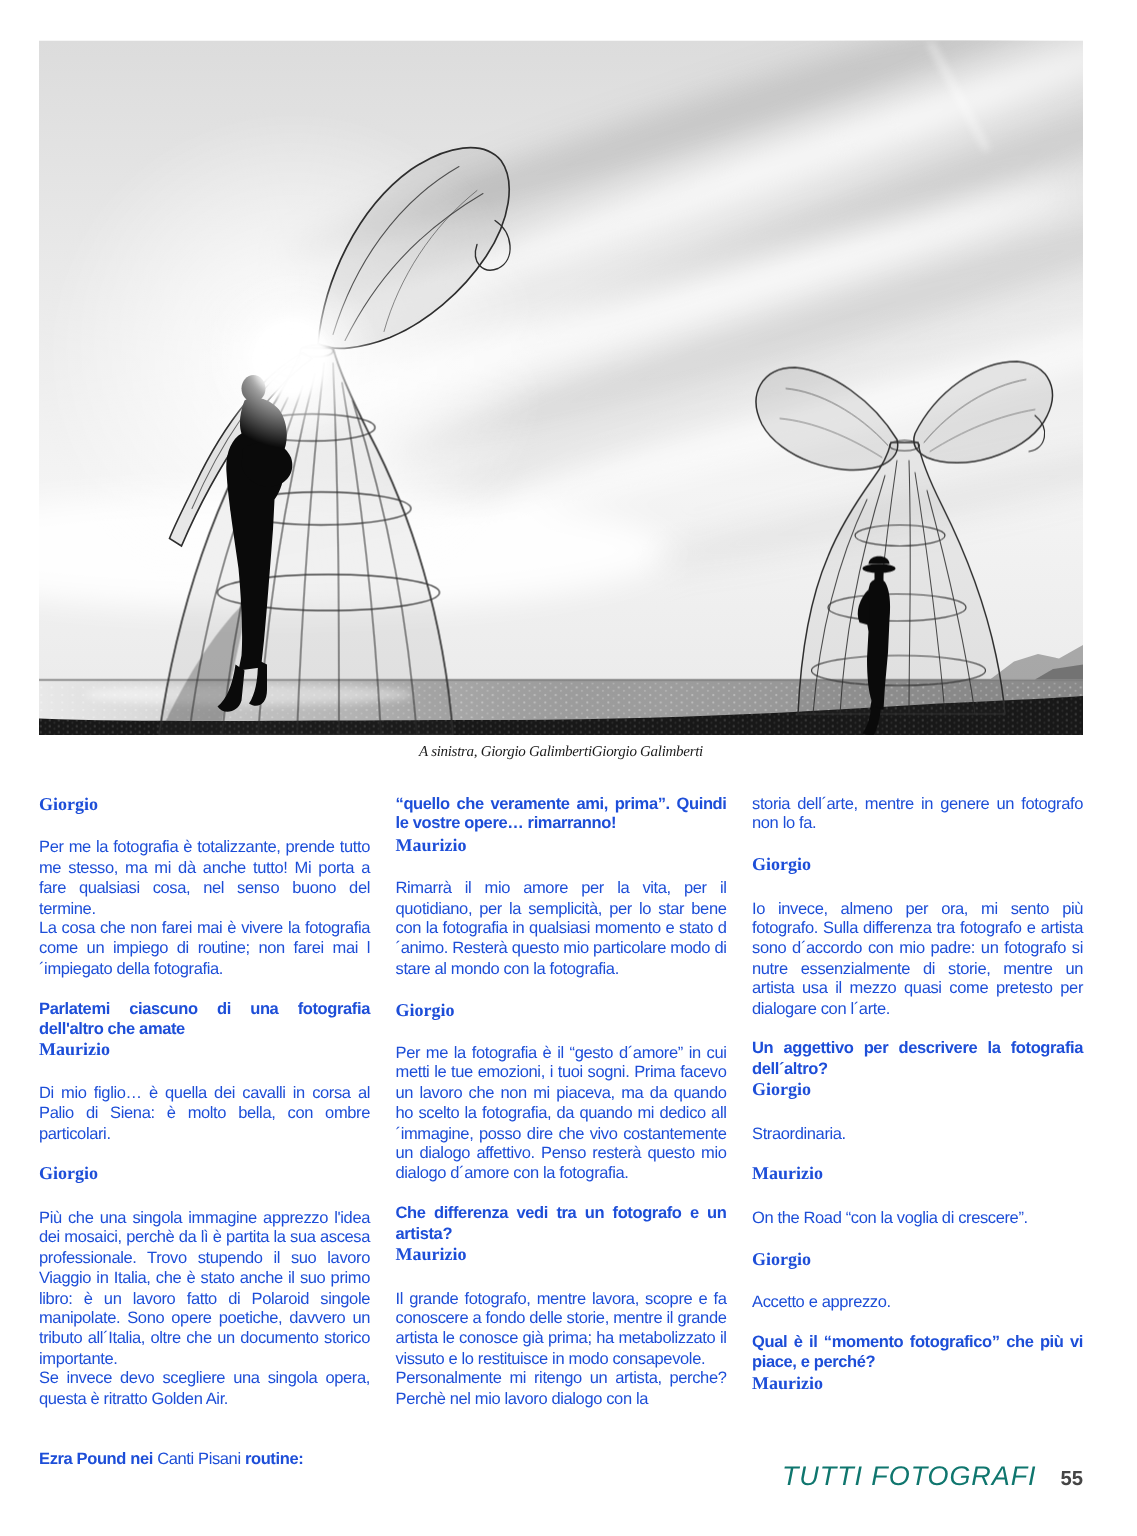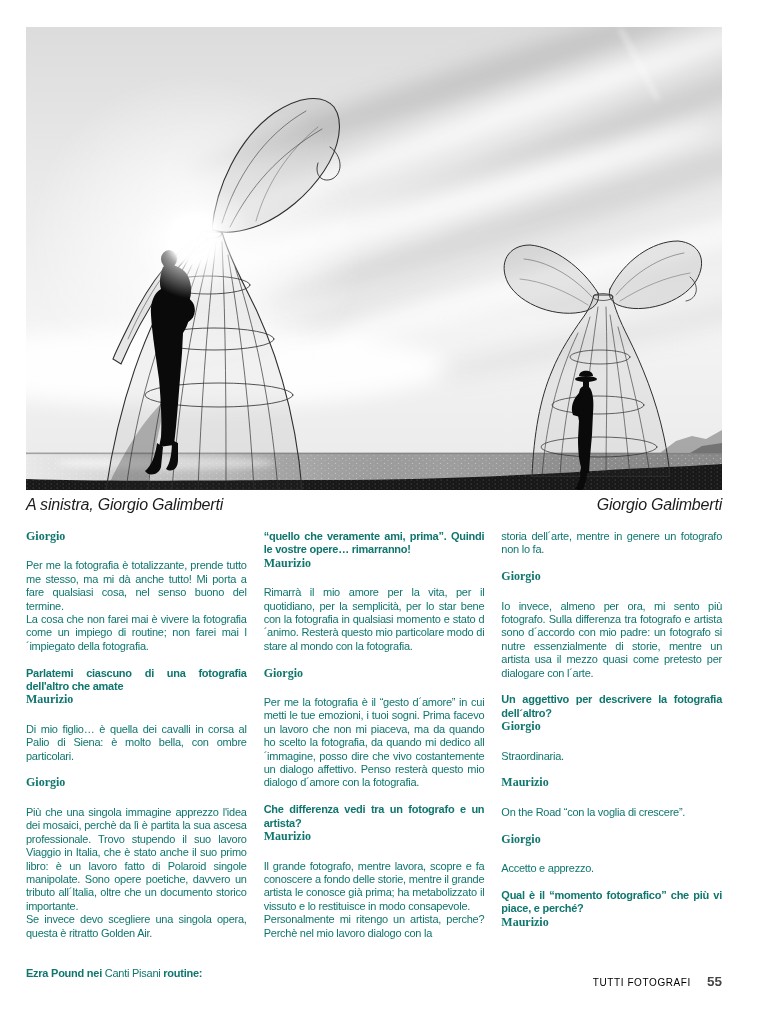--- a/index.html
+++ b/index.html
@@ -3,37 +3,37 @@
 <meta charset="utf-8">
 <style>
   * { margin:0; padding:0; box-sizing:border-box; }
   html,body { background:#ffffff; }
   body { font-family:"Liberation Sans", sans-serif; color:#1a1a1a; }
   .page { position:relative; width:758px; height:1024px; margin:0 auto; background:#ffffff; overflow:hidden; }
 
   .hero { position:absolute; left:26px; top:27px; width:696px; height:463px; }
   .hero svg { display:block; width:100%; height:100%; }
 
-  .caption-row { position:absolute; left:26px; top:496px; width:696px; display:flex; justify-content:space-between; font-style:italic; font-size:16px; letter-spacing:-0.2px; color:#1c1c1c; }
+  .caption-row { position:absolute; left:26px; top:496px; width:696px; display:flex; justify-content:center; font-style:italic; font-size:10px; letter-spacing:-0.2px; color:#1c1c1c;font-family:Liberation Serif, serif; }
 
   .columns { position:absolute; left:26px; top:530px; width:696px; display:flex; gap:17px; }
   .col { flex:1 1 0; min-width:0; }
 
-  .block { font-size:11px; line-height:13.4px; letter-spacing:-0.25px; text-align:justify; color:#0f766e; }
+  .block { font-size:11px; line-height:13.4px; letter-spacing:-0.25px; text-align:justify; color:#1d4ed8; }
   .para { white-space:pre-line; }
   .speaker { font-family:"Liberation Serif", serif; font-weight:bold; font-size:12px; letter-spacing:0; text-align:left; margin-top:13.4px; }
   .question { font-weight:bold; margin-top:13.4px; }
   .mixed { font-weight:bold; margin-top:27px; }
   .mixed .reg { font-weight:normal; }
   .block:first-child { margin-top:0; }
   .question + .speaker { margin-top:0; }
   .speaker + .para { margin-top:16px; }
 
   .footer { position:absolute; right:36px; top:974px; display:flex; align-items:baseline; gap:16px; }
-  .footer .mag { font-size:10px; letter-spacing:0.6px; color:#000000; }
+  .footer .mag { font-size:18px; letter-spacing:0.6px; color:#0f766e;font-style:italic; }
   .footer .pnum { font-size:13.5px; font-weight:bold; color:#454545; }
 </style>
 </head>
 <body>
 
 <div class="page">
 
   <div class="hero">
     <svg viewBox="0 0 696 463" preserveAspectRatio="none">
       <defs>

